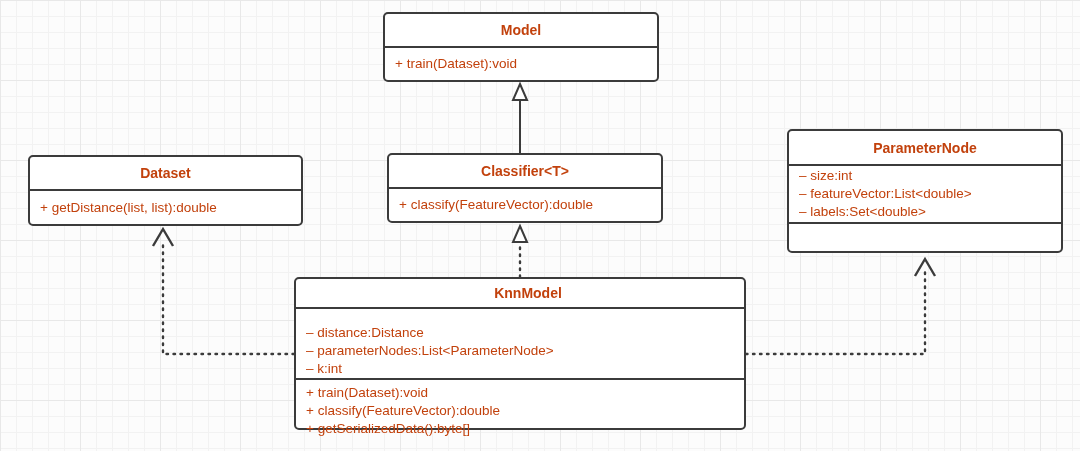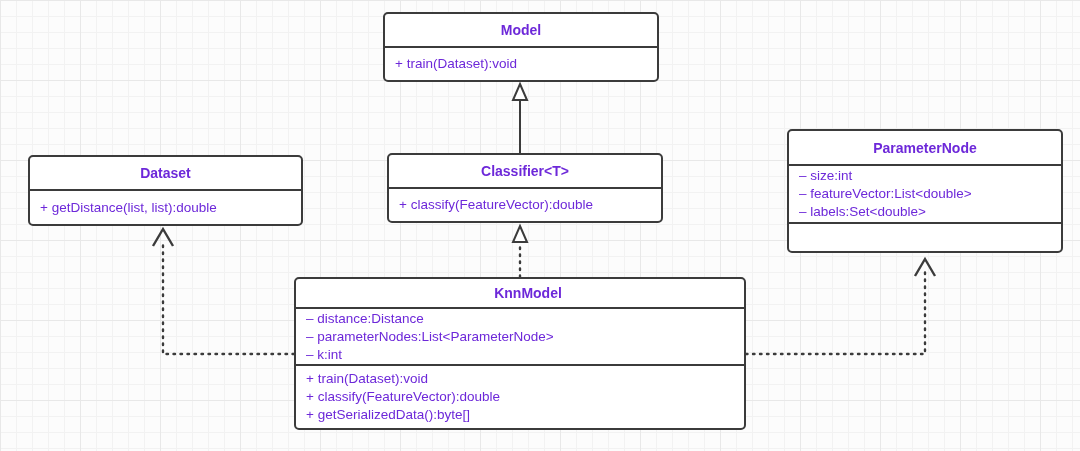--- a/index.html
+++ b/index.html
@@ -30,21 +30,21 @@
   .rel-open   { fill:none; stroke:#3b3b3b; stroke-width:2.4; stroke-linejoin:miter; }
 
   .uml-class {
     position:absolute;
     box-sizing:border-box;
     background:#ffffff;
     border:2px solid #3b3b3b;
     border-radius:5px;
     display:flex;
     flex-direction:column;
-    color:#6d28d9;
+    color:#c2410c;
   }
   .uml-title {
     flex:0 0 auto;
     height:32px;
     border-bottom:2px solid #3b3b3b;
     font-size:14px; font-weight:700;
     display:flex; align-items:center; justify-content:center;
     white-space:nowrap;
   }
   .uml-sec {
@@ -103,21 +103,21 @@
     <div class="uml-sec" style="padding-top:1px; padding-bottom:1px;">
       <div class="uml-member">– size:int</div>
       <div class="uml-member">– featureVector:List&lt;double&gt;</div>
       <div class="uml-member">– labels:Set&lt;double&gt;</div>
     </div>
     <div class="uml-sec divided fill"></div>
   </div>
 
   <div class="uml-class" style="left:294px; top:277px; width:452px; height:153px;">
     <div class="uml-title" style="height:28px;padding-left:16px;">KnnModel</div>
-    <div class="uml-sec" style="padding-top:1px; padding-bottom:0;">
+    <div class="uml-sec" style="padding-top:15px; padding-bottom:0;">
       <div class="uml-member">– distance:Distance</div>
       <div class="uml-member">– parameterNodes:List&lt;ParameterNode&gt;</div>
       <div class="uml-member">– k:int</div>
     </div>
     <div class="uml-sec divided fill" style="padding-top:4px;">
       <div class="uml-member">+ train(Dataset):void</div>
       <div class="uml-member">+ classify(FeatureVector):double</div>
       <div class="uml-member">+ getSerializedData():byte[]</div>
     </div>
   </div>

